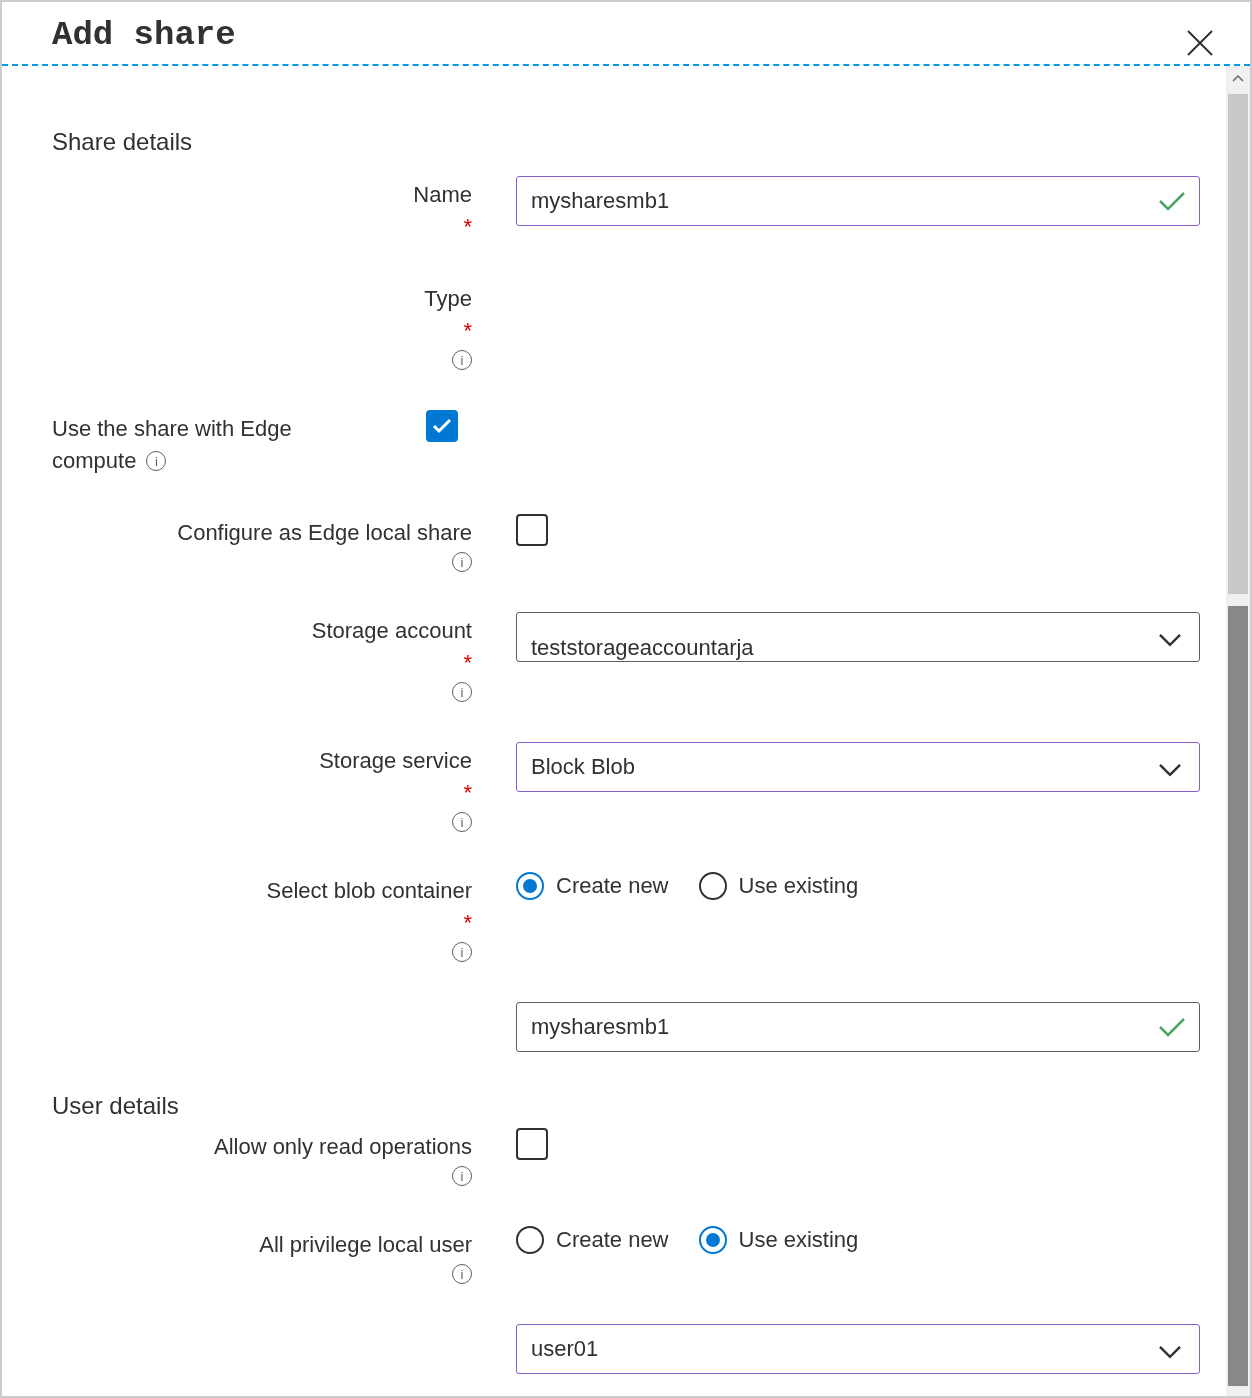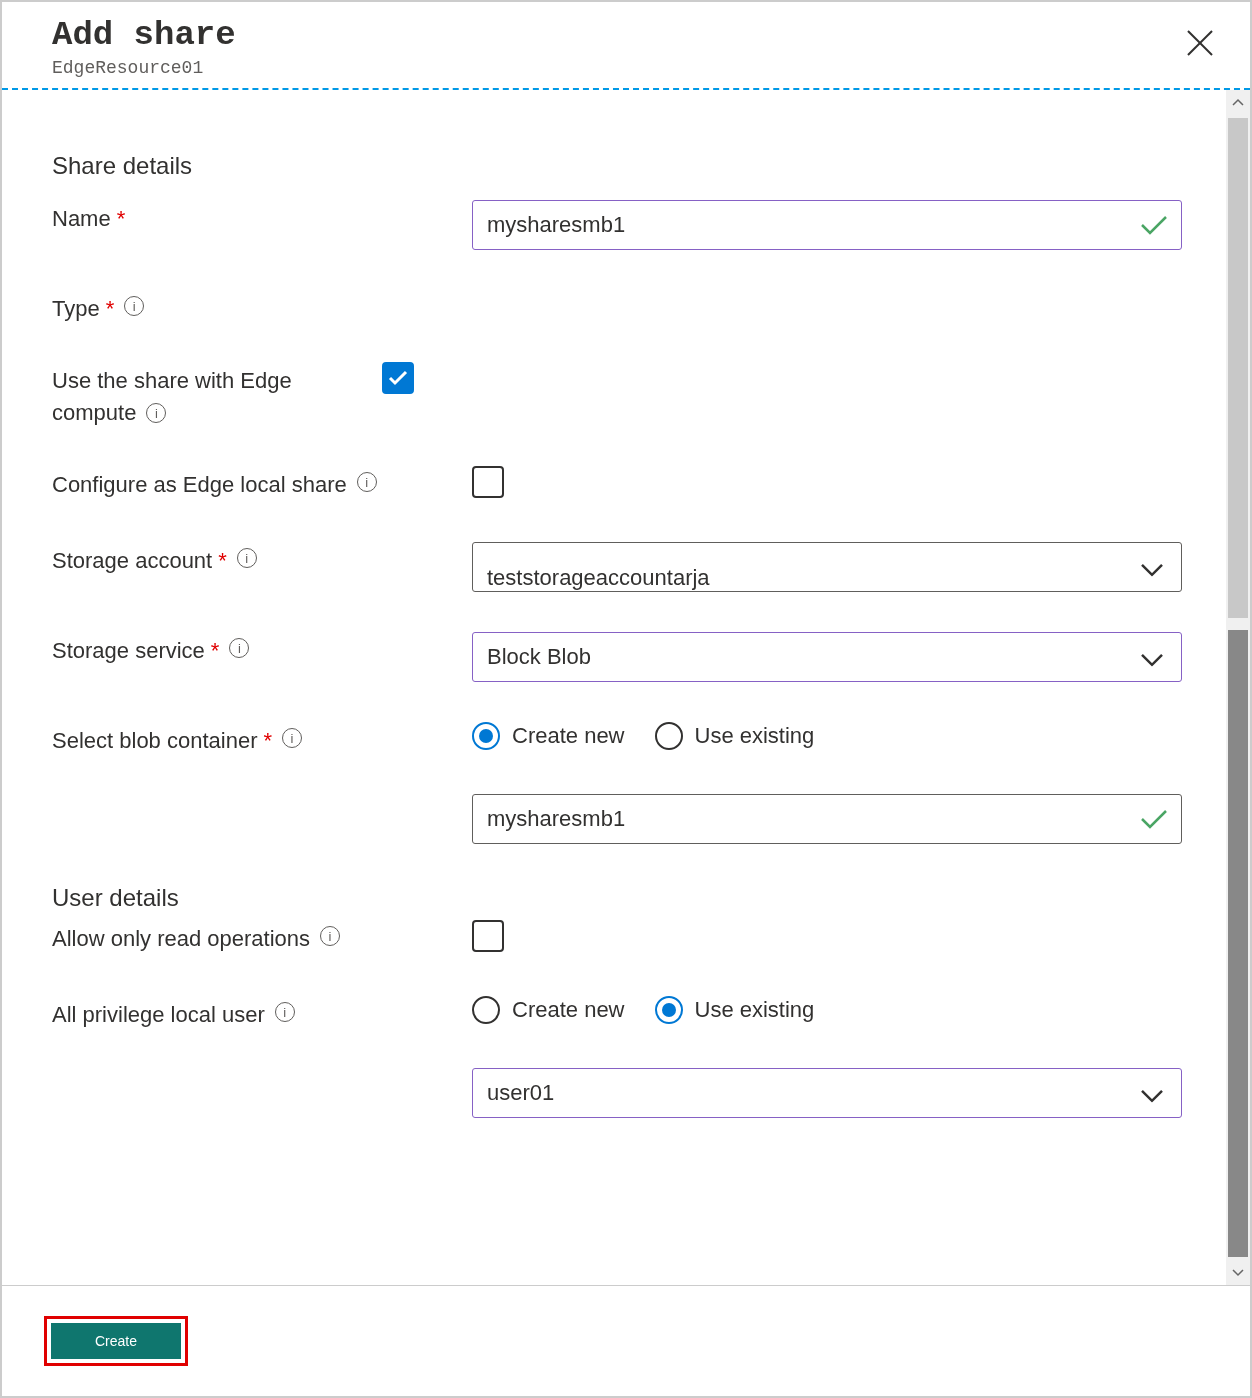--- a/index.html
+++ b/index.html
@@ -71,24 +71,25 @@
     display: flex;
     align-items: flex-start;
     margin-bottom: 40px;
   }
   .field-label {
     width: 420px;
     font-size: 22px;
     color: #323130;
     flex-shrink: 0;
     display: flex;
-    align-items: flex-start;
+    align-items: flex-end;
     flex-wrap: wrap;
     gap: 6px;
     padding-top: 6px;
+    flex-direction: column;
   }
   .field-label.multi {
     flex-direction: row;
     align-items: flex-start;
     max-width: 330px;
   }
   .field-label.multi .line {
     display: flex; align-items: center; gap: 6px;
   }
   .req { color: #e00000; font-size: 22px; }
@@ -100,20 +101,21 @@
     border: 1.5px solid #605e5c;
     border-radius: 50%;
     font-size: 13px;
     color: #605e5c;
     font-style: normal;
     margin-left: 4px;
   }
   .field-control {
     flex: 1;
     max-width: 710px;
+    margin-left: 44px;
   }
 
   .text-input, .select {
     width: 100%;
     height: 50px;
     border: 1px solid #605e5c;
     border-radius: 3px;
     padding: 0 48px 0 14px;
     font-size: 22px;
     font-family: inherit;
@@ -269,21 +271,20 @@
 
   svg { display: block; }
 </style>
 </head>
 <body>
 
 <div class="panel">
 
   <div class="header">
     <div class="title">Add share</div>
-    <div class="subtitle">EdgeResource01</div>
     <div class="close-btn"></div>
   </div>
 
   <div class="scroll-area">
 
     <div class="section-heading">Share details</div>
 
     <div class="field-row">
       <div class="field-label">
         <span>Name</span>

